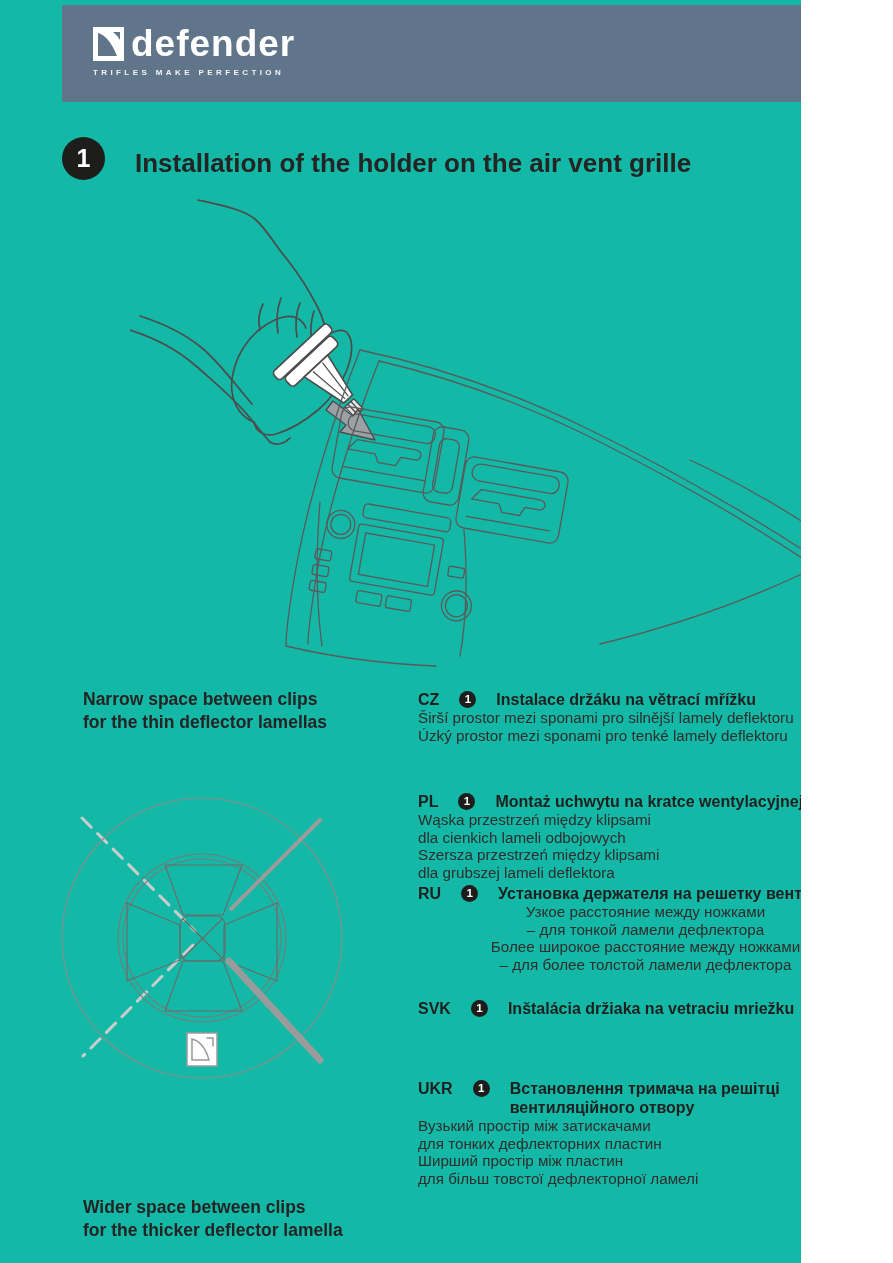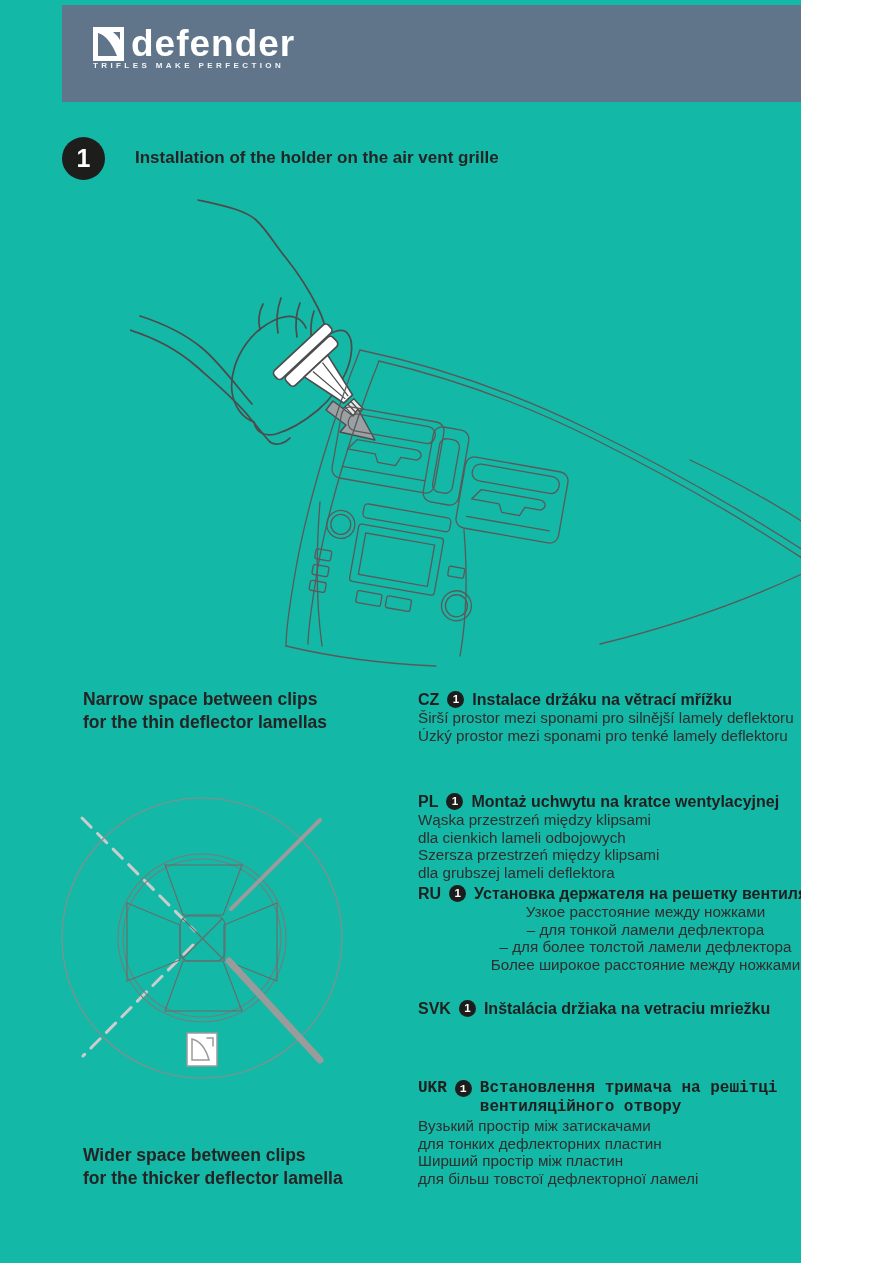--- a/index.html
+++ b/index.html
@@ -7,45 +7,45 @@
   body { font-family:"Liberation Sans", sans-serif; }
   .page { position:relative; width:801px; height:1263px; background:#14b8a6; overflow:hidden; }
 
   
   .banner { position:absolute; left:62px; top:5px; width:771px; height:97px; background:#60748a; }
   .logo { position:absolute; left:31px; top:22px; }
   .logo-row { display:flex; align-items:flex-start; }
   .logo-icon { width:31px; height:34px; position:relative; background:#ffffff; }
   .logo-icon svg { position:absolute; left:0; top:0; }
   .logo-word { color:#ffffff; font-size:37px; font-weight:600; letter-spacing:1px; line-height:34px; margin-left:7px; }
-  .logo-tag { color:#f2f5f7; font-size:8px; font-weight:700; letter-spacing:3.4px; }
+  .logo-tag { color:#f2f5f7; font-size:8px; font-weight:700; letter-spacing:3.4px; margin-top:7px; }
   .banner-right { position:absolute; right:26px; top:12px; text-align:right; color:#ffffff; }
   .model { font-size:40px; font-weight:700; letter-spacing:1px; line-height:44px; }
   .subtitle { font-size:25px; font-weight:400; line-height:28px; margin-top:2px; }
 
   
   .step-circle { position:absolute; left:62px; top:137px; width:43px; height:43px; border-radius:50%;
     background:#1d1d1b; color:#fff; font-size:25px; font-weight:700; display:flex; align-items:center; justify-content:center; }
-  .step-title { position:absolute; left:135px; top:148px; font-size:17px; font-weight:700; color:#242424; }
+  .step-title { position:absolute; left:135px; top:148px; font-size:26px; font-weight:700; color:#242424; }
 
   
   .illu { position:absolute; left:130px; top:198px; }
 
   
   .diagram { position:absolute; left:55px; top:783px; }
 
   
   .caption { position:absolute; left:83px; width:330px; font-size:17.5px; font-weight:700; color:#242424; line-height:23px; }
   .caption-narrow { top:688px; }
-  .caption-wider { top:1144px; }
+  .caption-wider { top:1196px; }
 
   
   .lang-col { position:absolute; left:418px; top:0; width:455px; }
   .lang-block { position:absolute; left:0; width:455px; color:#2e2e2e; }
-  .lang-head { display:flex; align-items:flex-start; gap:8px; font-size:16px; font-weight:700; color:#1f1f1f; line-height:19px; }
+  .lang-head { display:flex; align-items:flex-start; gap:20px; font-size:16px; font-weight:700; color:#1f1f1f; line-height:19px; }
   .lang-label { white-space:nowrap; }
   .num-badge { flex:0 0 auto; width:17px; height:17px; margin-top:1px; border-radius:50%; background:#1d1d1b; color:#fff;
     font-size:11.5px; font-weight:700; display:flex; align-items:center; justify-content:center; }
   .lang-lines { font-size:15.2px; line-height:17.6px; font-weight:400; }
   .blk-cz { top:690px; } .blk-pl { top:792px; } .blk-ru { top:884px;text-align:center; } .blk-svk { top:999px; } .blk-ukr { top:1079px; }
 </style>
 </head>
 <body>
 
 <div class="page">
@@ -223,35 +223,35 @@
 
     <div class="lang-block blk-ru">
       <div class="lang-head">
         <span class="lang-label">RU</span>
         <span class="num-badge">1</span>
         <span>Установка держателя на решетку вентиляции</span>
       </div>
       <div class="lang-lines">
         <div>Узкое расстояние между ножками</div>
         <div>– для тонкой ламели дефлектора</div>
+        <div>Более широкое расстояние между ножками</div>
         <div>– для более толстой ламели дефлектора</div>
-        <div>Более широкое расстояние между ножками</div>
       </div>
     </div>
 
     <div class="lang-block blk-svk">
       <div class="lang-head">
         <span class="lang-label">SVK</span>
         <span class="num-badge">1</span>
         <span>Inštalácia držiaka na vetraciu mriežku</span>
       </div>
     </div>
 
     <div class="lang-block blk-ukr">
-      <div class="lang-head" style="width:430px;font-family:Liberation Mono, monospace;">
+      <div class="lang-head" style="width:430px;">
         <span class="lang-label">UKR</span>
         <span class="num-badge">1</span>
         <span style="max-width:300px;">Встановлення тримача на решітці вентиляційного отвору</span>
       </div>
       <div class="lang-lines">
         <div>Вузький простір між затискачами</div>
         <div>для тонких дефлекторних пластин</div>
         <div>Ширший простір між пластин</div>
         <div>для більш товстої дефлекторної ламелі</div>
       </div>

